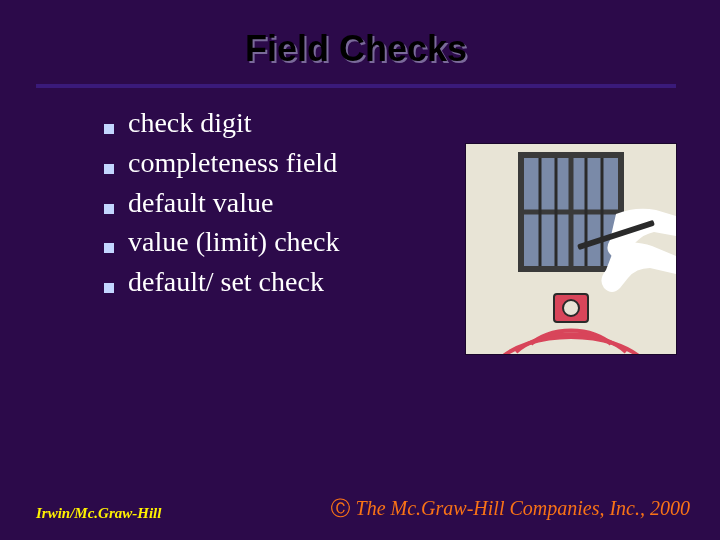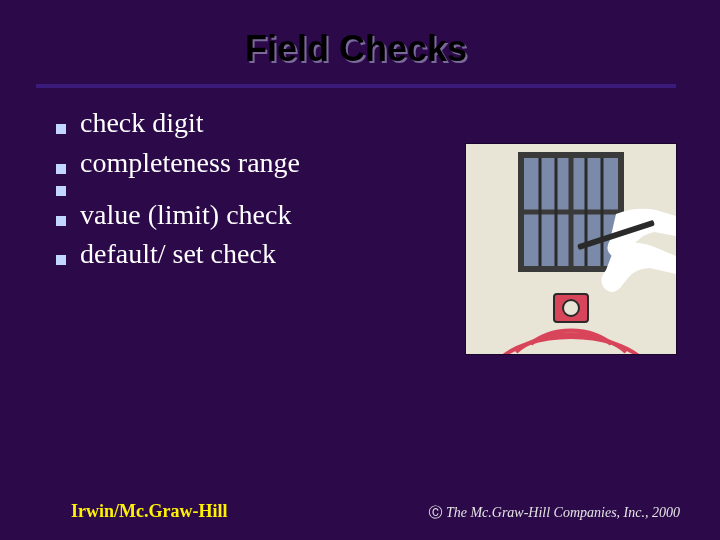--- a/index.html
+++ b/index.html
@@ -26,20 +26,21 @@
   }
   .rule {
     height: 4px;
     background: #3a1a7a;
     margin: 0 36px 0 36px;
   }
   .content {
     display: flex;
     padding: 16px 36px 0 56px;
     gap: 24px;
+    margin-left: 48px;
   }
   .list {
     list-style: none;
     font-size: 28px;
     color: #fff;
     line-height: 1.35;
   }
   .list li {
     display: flex;
     align-items: baseline;
@@ -63,55 +64,56 @@
   .illus {
     width: 210px;
     height: 210px;
     display: block;
     box-shadow: 0 0 0 1px rgba(0,0,0,0.4);
   }
   .footer-left {
     position: absolute;
     left: 36px;
     bottom: 18px;
+    font-style: italic;
     font-weight: bold;
     color: #fff200;
-    font-size: 18px;
-    margin-left: 35px;
+    font-size: 15px;
   }
   .footer-right {
     position: absolute;
-    right: 32px;
+    right: 22px;
     bottom: 18px;
     font-style: italic;
-    color: #e5e5e5;
-    font-size: 14px;
+    color: #f97316;
+    font-size: 20px;
   }
   .copy-symbol { font-style: normal; }
 </style>
 </head>
 <body>
 
 <div class="slide">
 
   <h1 class="title">Field Checks</h1>
   <div class="rule"></div>
 
   <div class="content">
     <ul class="list">
       <li>
         <span class="bullet"></span>
         <span>check digit</span>
       </li>
       <li>
         <span class="bullet"></span>
-        <span>completeness range</span>
+        <span>completeness field</span>
       </li>
       <li>
         <span class="bullet"></span>
+        <span>default value</span>
       </li>
       <li>
         <span class="bullet"></span>
         <span>value (limit) check</span>
       </li>
       <li>
         <span class="bullet"></span>
         <span>default/ set  check</span>
       </li>
     </ul>

